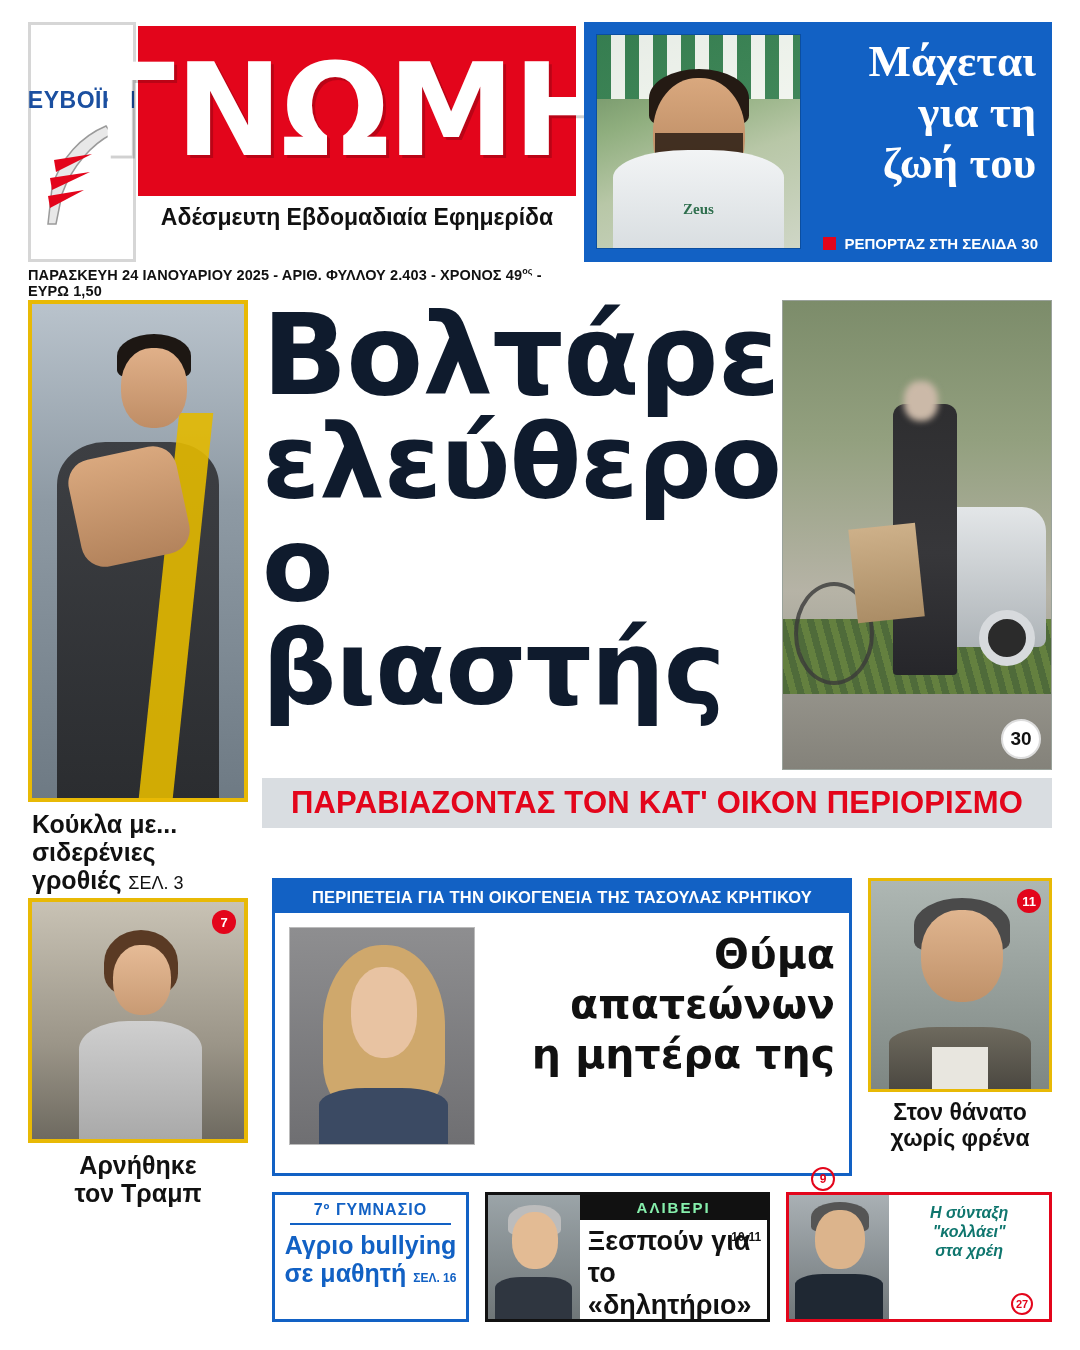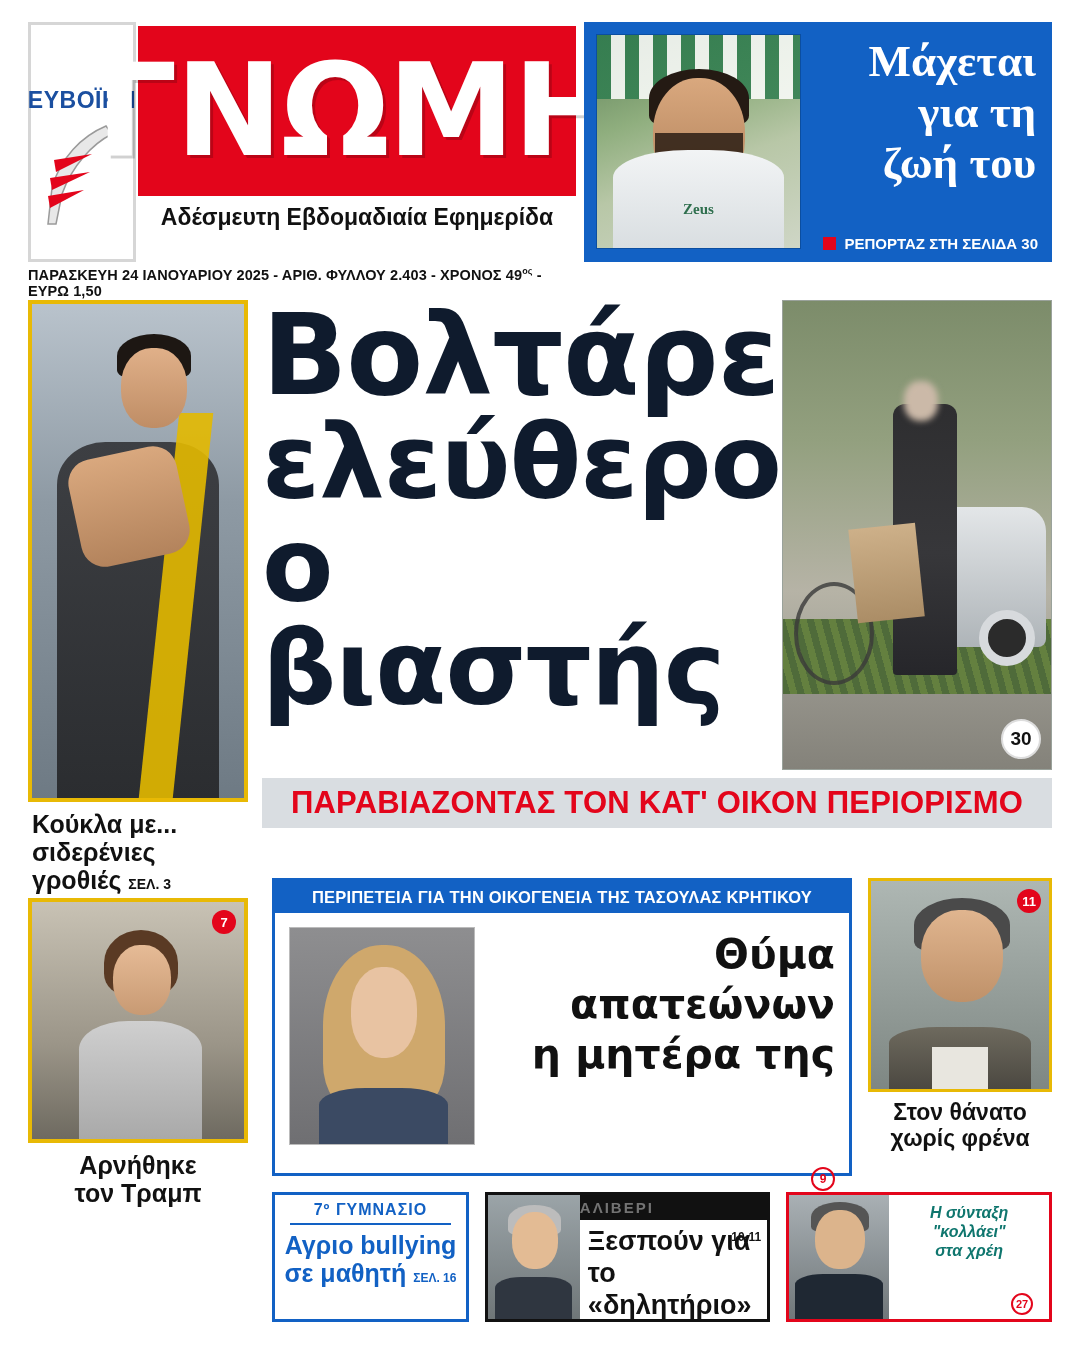--- a/index.html
+++ b/index.html
@@ -125,21 +125,21 @@
   .leftcol { position:absolute; left:28px; top:300px; width:220px; }
   .lphoto {
     width:220px; border:4px solid #e8b905; background:#cfd5da; position:relative; overflow:hidden;
   }
   .lphoto.one { height:502px; }
   .lphoto.two { height:245px; margin-top:0; }
   .photo-caption {
     padding: 8px 4px 4px 4px;
     font-weight:bold; font-size: 25px; color:#111; line-height:1.12;
   }
-  .photo-caption .sel { font-size: 14px; font-weight:bold; color:#111; }
+  .photo-caption .sel { font-size: 18px; font-weight:normal; color:#111; }
   .circ-badge {
     position:absolute; right:8px; top:8px; width:24px; height:24px; border-radius:50%;
     background:#e3051b; color:#fff; font-size:13px; font-weight:bold;
     display:flex; align-items:center; justify-content:center;
   }
 
   
   .boxer-bg { position:absolute; inset:0; background: linear-gradient(180deg,#b9c3cc 0%, #8e9aa4 40%, #6e7a84 100%); }
   .boxer-body {
     position:absolute; left:12%; bottom:0; width:76%; height:72%;
@@ -287,21 +287,21 @@
   .bbox1 .rule { width:84%; height:2px; background:#1261c4; margin: 4px auto 6px auto; }
   .bbox1 .t { color:#1261c4; font-weight:bold; font-size: 25px; line-height:1.12; }
   .bbox1 .sel { font-size: 12px; }
 
   .bbox2 { width: 290px; border:3px solid #111; background:#fff; display:flex; }
   .b2photo { width: 92px; height: 100%; background: linear-gradient(180deg,#9ba4a8,#6f7678); position:relative; overflow:hidden; }
   .b2-head { position:absolute; left:26%; top:14%; width:50%; height:46%; border-radius:46%; background:#e3bb94; }
   .b2-hair { position:absolute; left:22%; top:8%; width:58%; height:24%; border-radius:50% 50% 18% 18%; background:#bcbcbc; }
   .b2-body { position:absolute; left:8%; bottom:0; width:84%; height:34%; background:#2f3640; border-radius:34% 34% 0 0 / 26% 26% 0 0; }
   .b2text { flex:1; display:flex; flex-direction:column; }
-  .b2-head-bar { background:#111; color:#737373; font-weight:bold; font-size: 15px; letter-spacing:2px; padding: 4px 0; }
+  .b2-head-bar { background:#111; color:#86efac; font-weight:bold; font-size: 15px; text-align:center; letter-spacing:2px; padding: 4px 0; }
   .b2-lines { flex:1; padding: 6px 6px 0 8px; position:relative; }
   .b2-lines .l { font-weight:bold; font-size: 27px; line-height:1.18; color:#111; }
   .b2-pages { position:absolute; right:6px; top:10px; font-size:12px; font-weight:bold; color:#111; }
 
   .bbox3 { width: 270px; border:3px solid #e3051b; background:#fff; display:flex; position:relative; }
   .b3photo { width: 100px; height:100%; background: linear-gradient(180deg,#a9b0b4,#70777a); position:relative; overflow:hidden; }
   .b3-head { position:absolute; left:26%; top:12%; width:50%; height:48%; border-radius:46%; background:#dcb48c; }
   .b3-hair { position:absolute; left:22%; top:6%; width:58%; height:24%; border-radius:50% 50% 18% 18%; background:#555; }
   .b3-body { position:absolute; left:6%; bottom:0; width:88%; height:36%; background:#1f2833; border-radius:32% 32% 0 0 / 24% 24% 0 0; }
   .b3text { flex:1; text-align:center; padding-top: 8px; }

